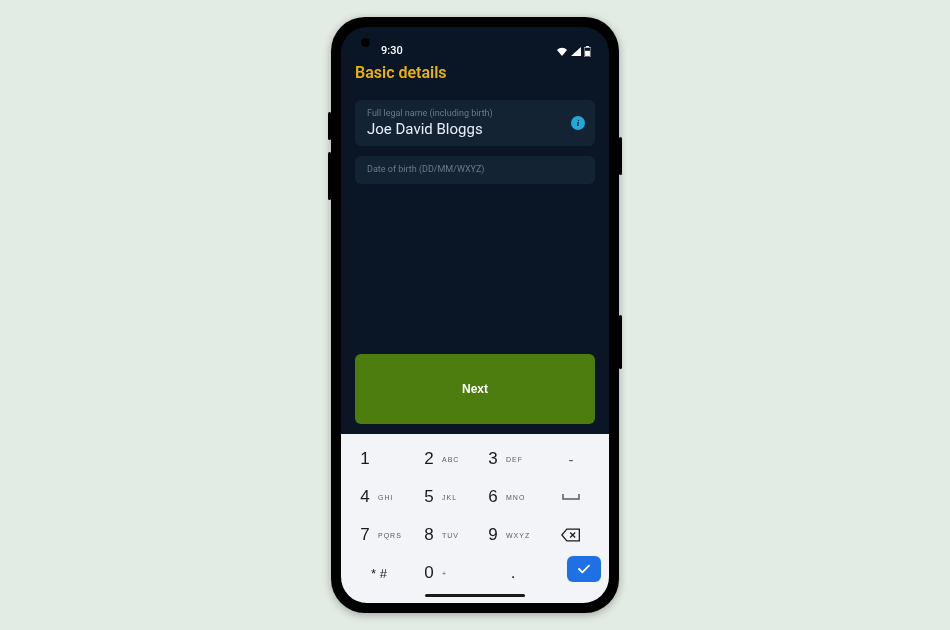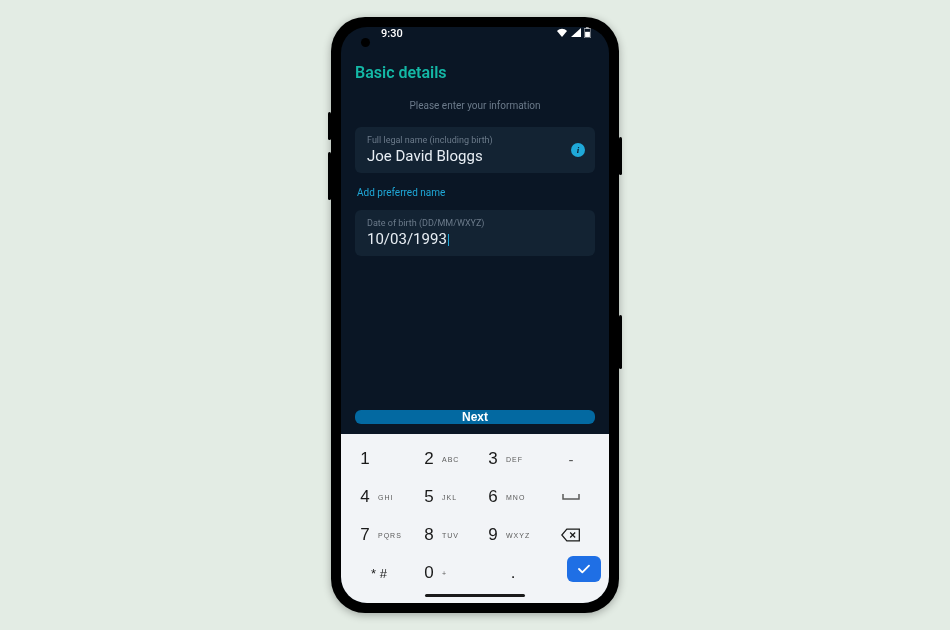--- a/index.html
+++ b/index.html
@@ -46,33 +46,33 @@
     left: 20px;
     width: 9px;
     height: 9px;
     background: #000;
     border-radius: 50%;
     z-index: 10;
   }
   .status-bar {
     height: 30px;
     display: flex;
-    align-items: flex-start;
+    align-items: flex-end;
     justify-content: space-between;
     padding: 0 18px 0 40px;
     color: #fff;
     font-size: 11px;
     font-weight: 500;
   }
   .status-icons { display: flex; align-items: center; gap: 3px; }
   .wifi { width: 12px; height: 9px; }
   .signal { width: 10px; height: 9px; }
   .battery { width: 7px; height: 11px; }
   .app-content { flex: 1; display: flex; flex-direction: column; padding: 0 14px; }
-  .page-title { color: #14b8a6; font-size: 16px; font-weight: 600; margin-top: 6px; margin-bottom: 18px; }
+  .page-title { color: #eab308; font-size: 16px; font-weight: 600; margin-top: 6px; margin-bottom: 18px; }
   .subtitle { color: #6b7a8a; font-size: 10px; text-align: center; margin-bottom: 16px; }
   .field {
     background: #132333;
     border-radius: 6px;
     padding: 8px 12px;
     margin-bottom: 10px;
     position: relative;
   }
   .field-label { color: #6b7a8a; font-size: 9px; margin-bottom: 2px; }
   .field-value { color: #e8eef4; font-size: 15px; }
@@ -98,27 +98,27 @@
     justify-content: center;
     color: #0a1625;
     font-size: 9px;
     font-weight: bold;
     font-style: italic;
     font-family: serif;
   }
   .link-btn { color: #1fa8d8; font-size: 10px; padding: 4px 2px 12px; cursor: pointer; }
   .spacer { flex: 1; }
   .next-btn {
-    background: #0369a1;
+    background: #4d7c0f;
     color: #fff;
     font-size: 12px;
     font-weight: 600;
     border: none;
     border-radius: 6px;
-    padding: 0;
+    padding: 28px;
     margin-bottom: 10px;
     cursor: pointer;
     margin-top: 21px;
   }
   .keypad {
     background: #f2f4f7;
     padding: 8px 6px 4px;
   }
   .key-row { display: flex; justify-content: center; gap: 4px; margin-bottom: 4px; }
   .key {
@@ -181,33 +181,30 @@
         <svg class="battery" viewBox="0 0 10 16">
             <rect x="3" y="0" width="4" height="2" fill="#fff"></rect>
             <rect x="0" y="2" width="10" height="14" rx="1" fill="none" stroke="#fff" stroke-width="1"></rect>
             <rect x="1.5" y="7" width="7" height="7.5" fill="#fff"></rect>
           </svg>
       </div>
     </div>
 
     <div class="app-content">
       <div class="page-title">Basic details</div>
-      <div class="subtitle">Please enter your information</div>
 
       <div class="field">
         <div class="field-label">Full legal name (including birth)</div>
         <div class="field-value">Joe David Bloggs</div>
         <div class="info-icon">i</div>
       </div>
 
-      <div class="link-btn">Add preferred name</div>
 
       <div class="field">
         <div class="field-label">Date of birth (DD/MM/WXYZ)</div>
-        <div class="field-value"><span>10/03/1993</span><span class="cursor"></span></div>
       </div>
 
       <div class="spacer"></div>
 
       <button class="next-btn">Next</button>
     </div>
 
     <div class="keypad">
       <div class="key-row">
         <button class="key">

